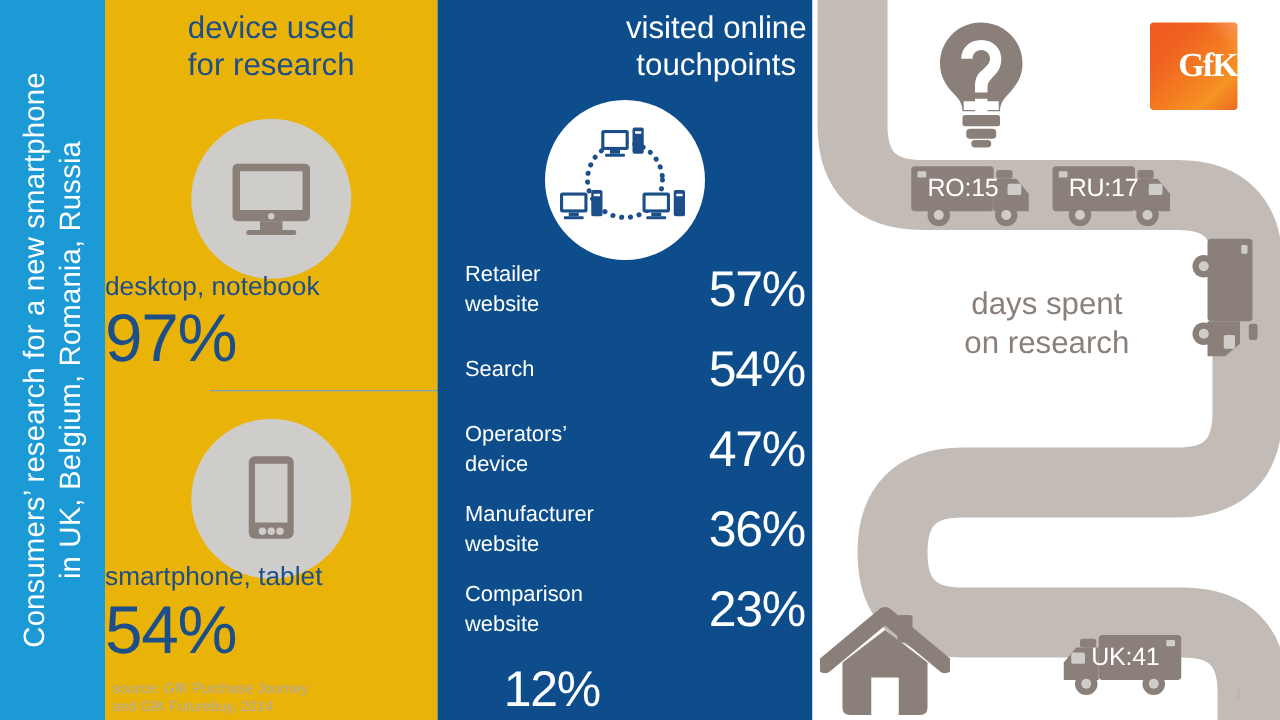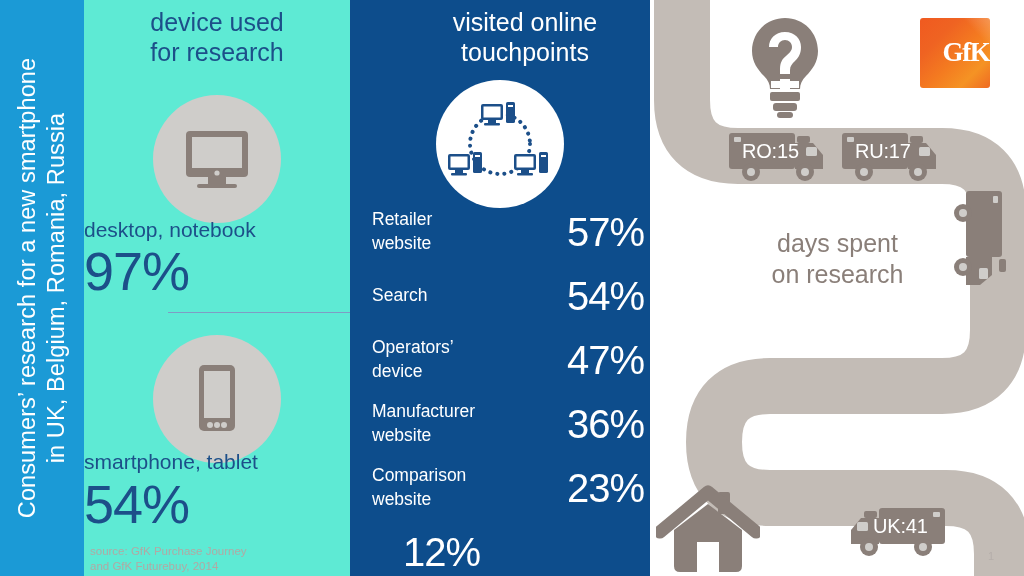--- a/index.html
+++ b/index.html
@@ -37,21 +37,21 @@
     line-height: 1.22;
     letter-spacing: 0.1px;
     white-space: pre-line;
   }
 
   
   #device-panel {
     position: absolute;
     left: 84px; top: 0;
     width: 266px; height: 576px;
-    background: #5eead4;
+    background: #eab308;
   }
   .panel-heading {
     color: #1c4f89;
     font-size: 25px;
     line-height: 1.18;
     text-align: center;
     white-space: pre-line;
   }
   #device-heading {
     position: absolute;
@@ -115,20 +115,21 @@
   }
   #touchpoint-heading {
     position: absolute;
     left: 0; top: 8px;
     width: 350px;
     color: #ffffff;
     font-size: 25px;
     line-height: 1.18;
     text-align: center;
     white-space: pre-line;
+    padding-left: 48px;
   }
   #network-badge {
     position: absolute;
     left: 86px; top: 80px;
     width: 128px; height: 128px;
     border-radius: 50%;
     background: #ffffff;
   }
   #network-badge svg { display: block; }
 

